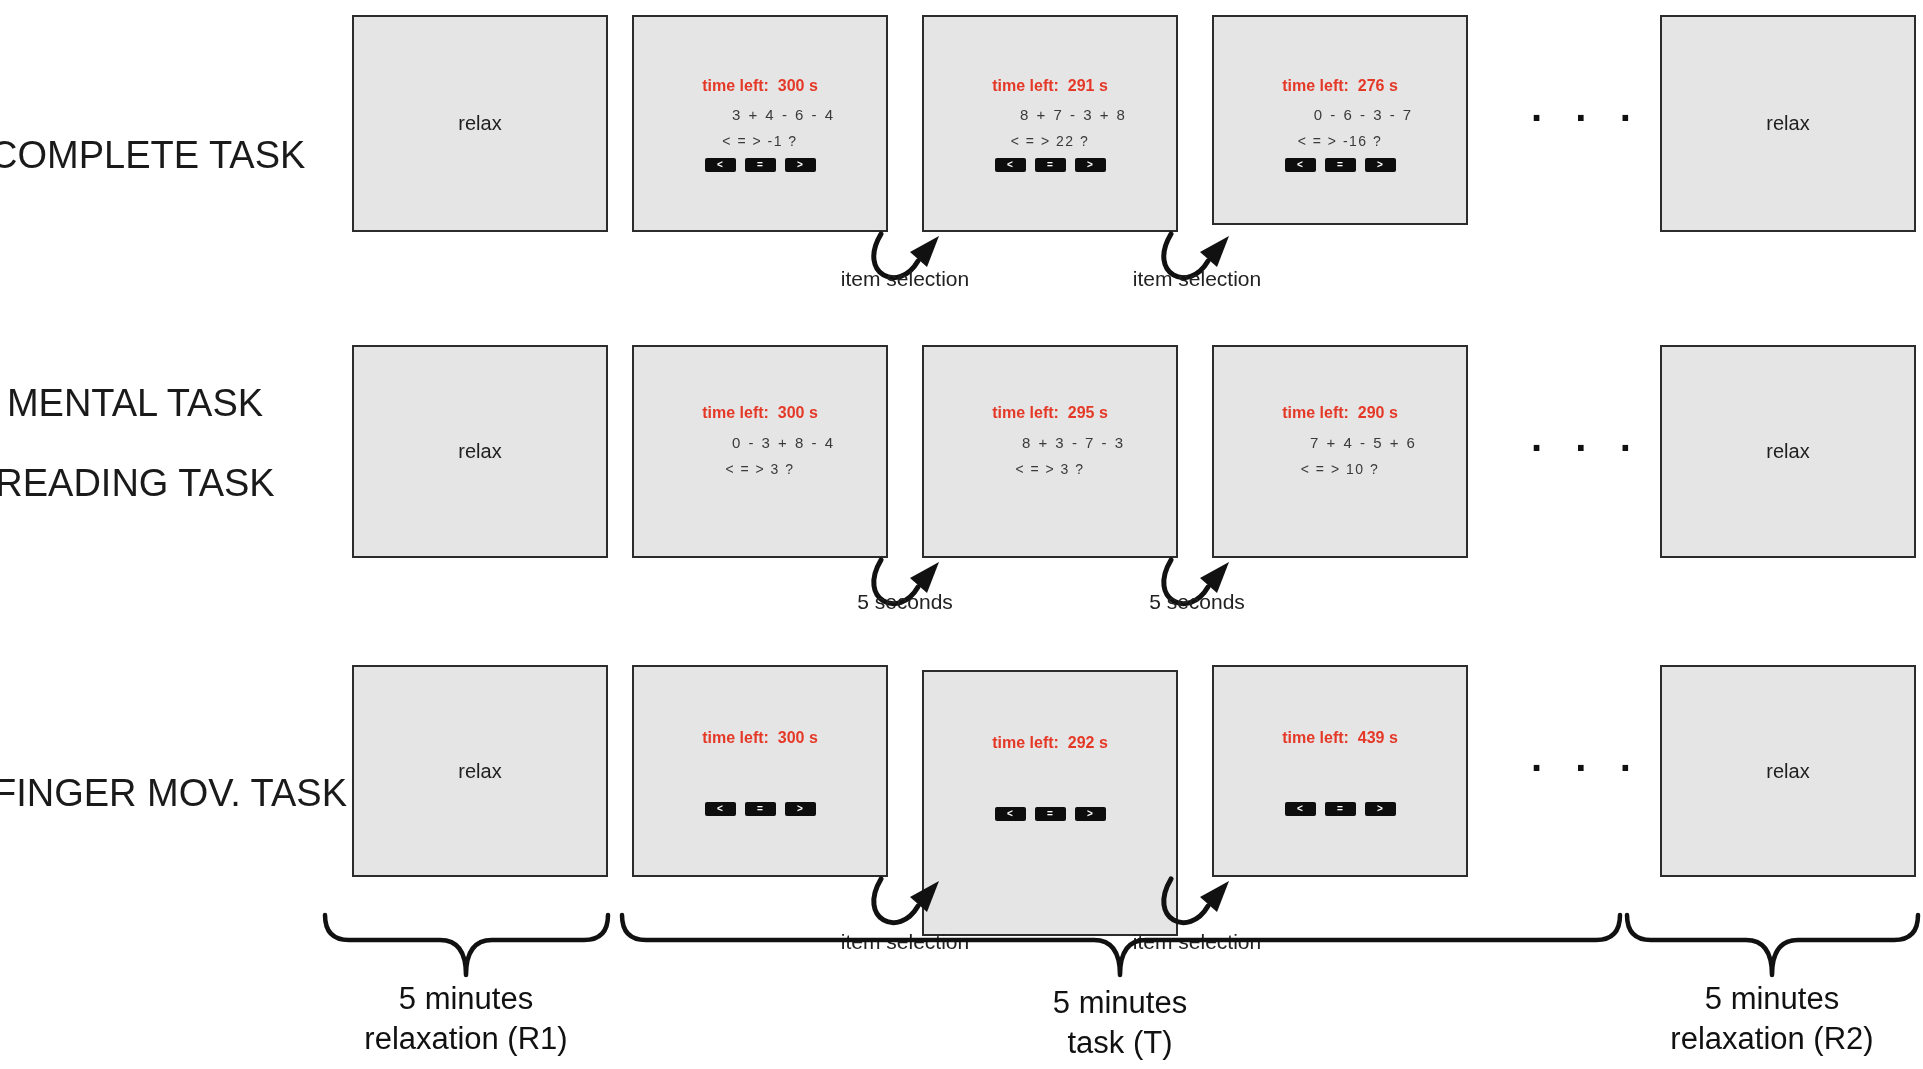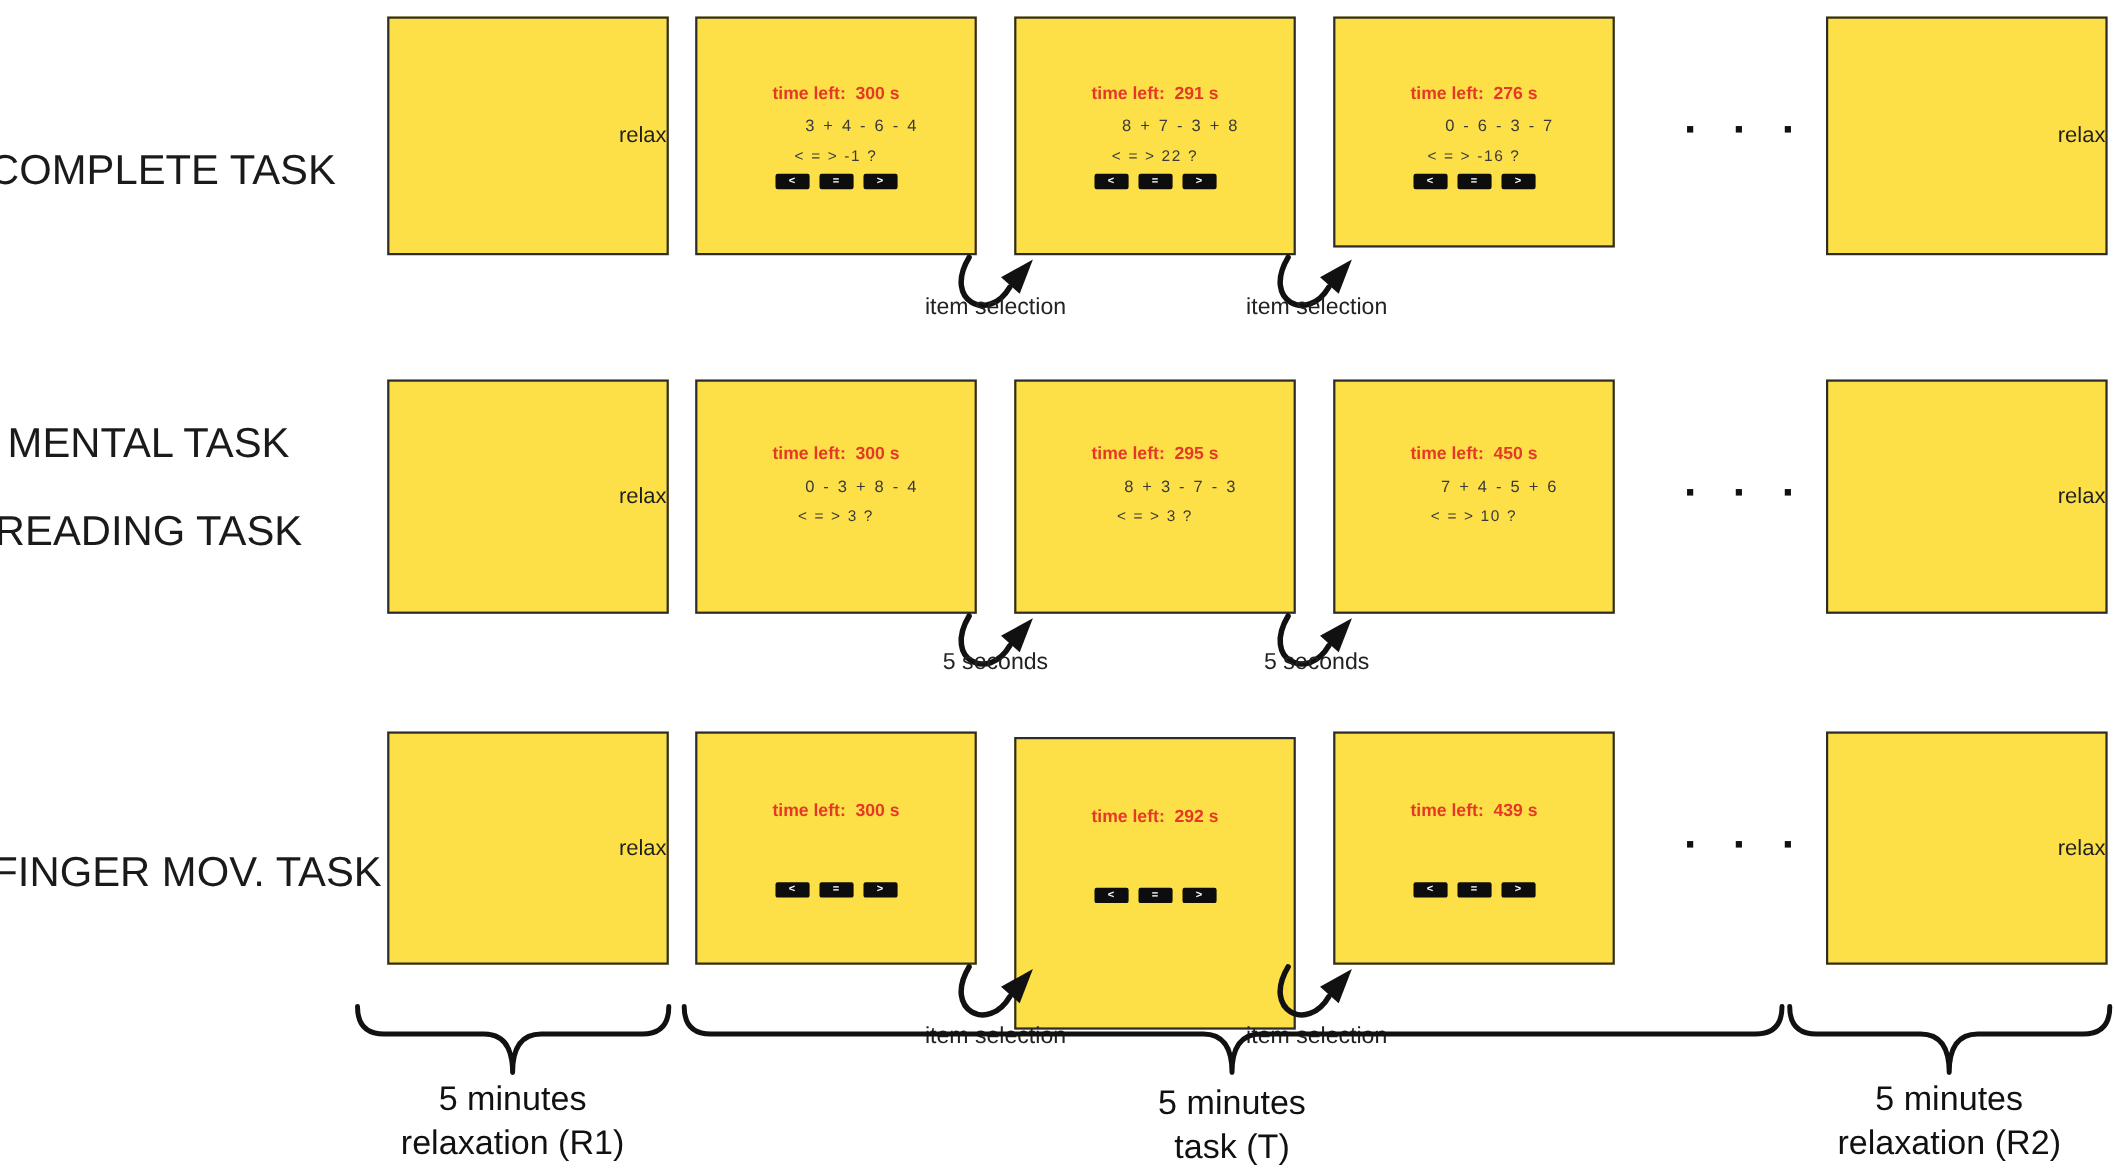--- a/index.html
+++ b/index.html
@@ -7,24 +7,24 @@
     width:1923px;height:1069px;position:relative;background:#ffffff;
     font-family:"Liberation Sans", sans-serif;color:#1a1a1a;overflow:hidden;
   }
   
   .row-label{
     position:absolute;width:280px;text-align:center;
     font-size:38px;font-weight:400;color:#1a1a1a;letter-spacing:0px;white-space:nowrap;
   }
   
   .screen{
-    position:absolute;width:256px;background:#fde047;border:2px solid #2c2c2c;
+    position:absolute;width:256px;background:#e5e5e5;border:2px solid #2c2c2c;
     box-sizing:border-box;
   }
-  .relax-screen{display:flex;align-items:center;justify-content:flex-end;}
+  .relax-screen{display:flex;align-items:center;justify-content:center;}
   .relax-text{font-size:20px;color:#1f1f1f;}
   .screen .line{position:absolute;left:0;right:0;text-align:center;}
   .timer{font-size:16px;font-weight:700;color:#e53928;white-space:pre;}
   .expr{font-size:15px;font-weight:500;color:#3a3a3a;letter-spacing:2px;white-space:pre;padding-left:47px;}
   .cmp{font-size:14px;font-weight:500;color:#3a3a3a;letter-spacing:1.5px;white-space:pre;}
   .keys{display:flex;justify-content:center;gap:9px;}
   .key{
     display:inline-block;width:31px;height:14px;background:#0d0d0d;color:#ffffff;
     font-size:10px;font-weight:700;line-height:14px;text-align:center;border-radius:2px;
   }
@@ -119,21 +119,21 @@
   <div class="line cmp">&lt; = &gt; 3 ?</div>
 </div>
 
 <div class="screen t2" style="left:922px;top:345px;height:213px;">
   <div class="line timer">time left:  295 s</div>
   <div class="line expr">8 + 3 - 7 - 3</div>
   <div class="line cmp">&lt; = &gt; 3 ?</div>
 </div>
 
 <div class="screen t2" style="left:1212px;top:345px;height:213px;">
-  <div class="line timer">time left:  450 s</div>
+  <div class="line timer">time left:  290 s</div>
   <div class="line expr">7 + 4 - 5 + 6</div>
   <div class="line cmp">&lt; = &gt; 10 ?</div>
 </div>
 
 <div class="dots" style="left:1502px;top:428px;">· · ·</div>
 
 <div class="screen relax-screen" style="left:1660px;top:345px;height:213px;">
   <span class="relax-text">relax</span>
 </div>
 

